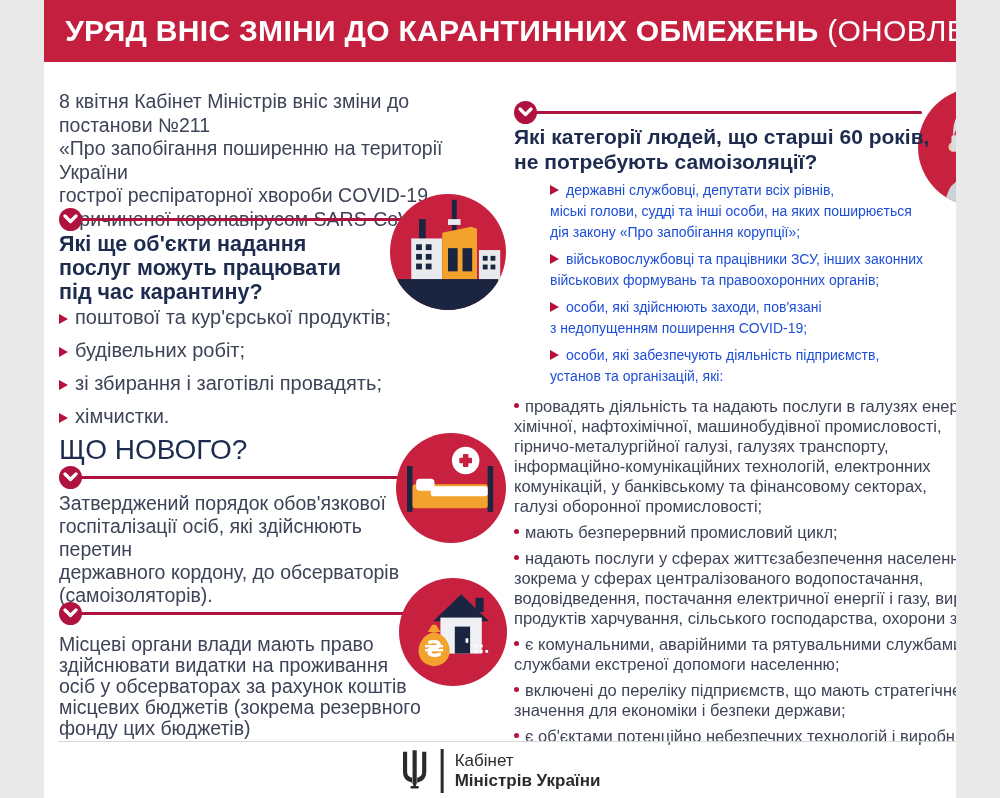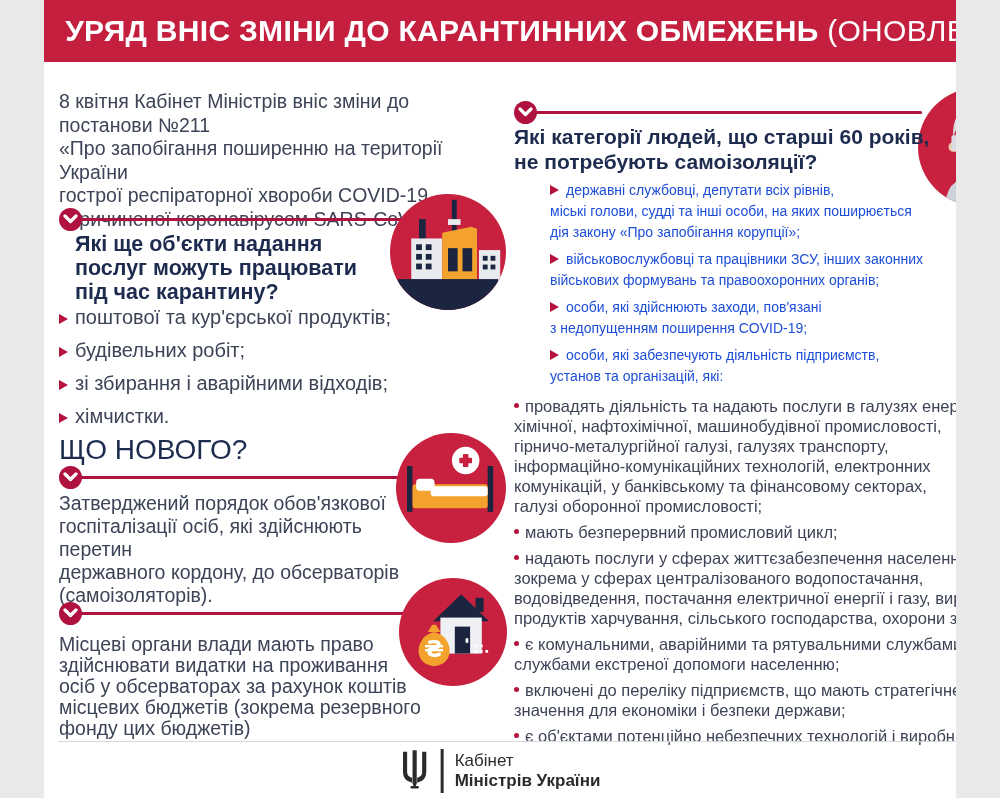--- a/index.html
+++ b/index.html
@@ -99,28 +99,28 @@
         <rect x="37" y="62" width="6" height="6" fill="#1c2540"></rect>
       <rect x="27" y="72" width="6" height="6" fill="#1c2540"></rect>
         <rect x="37" y="72" width="6" height="6" fill="#1c2540"></rect>
       <polygon points="54,40 84,34 90,36 90,92 54,92" fill="#f3a32d"></polygon>
       <rect x="60" y="56" width="10" height="24" fill="#1c2540"></rect>
       <rect x="75" y="56" width="10" height="24" fill="#1c2540"></rect>
       <rect x="8" y="88" width="104" height="32" fill="#1c2540"></rect>
     </svg>
   </div>
 
-  <div class="abs sec-heading" style="left:15px; top:232px; width:330px; font-size:21.5px; line-height:24px;margin-left:16px;"><span class="pre">Які ще об'єкти надання
+  <div class="abs sec-heading" style="left:15px; top:232px; width:330px; font-size:21.5px; line-height:24px;"><span class="pre">Які ще об'єкти надання
 послуг можуть працювати
 під час карантину?</span></div>
 
   <div class="abs svc-list" style="left:15px; top:304px; width:440px;">
     <div class="svc-item"><span class="tri"></span><span>поштової та кур'єрської продуктів;</span></div>
     <div class="svc-item"><span class="tri"></span><span>будівельних робіт;</span></div>
-    <div class="svc-item"><span class="tri"></span><span>зі збирання і аварійними відходів;</span></div>
+    <div class="svc-item"><span class="tri"></span><span>зі збирання і заготівлі провадять;</span></div>
     <div class="svc-item"><span class="tri"></span><span>хімчистки.</span></div>
   </div>
 
   <div class="abs sec-heading" style="left:15px; top:434px; font-size:28px; font-weight:400;">ЩО НОВОГО?</div>
 
   <div class="marker" style="left:15px; top:466px; width:345px;">
     <span class="chev">
       <svg width="15" height="11" viewBox="0 0 15 11">
           <path d="M2 2 L7.5 7.5 L13 2" fill="none" stroke="#ffffff" stroke-width="3.2" stroke-linecap="round" stroke-linejoin="round"></path>
         </svg>

